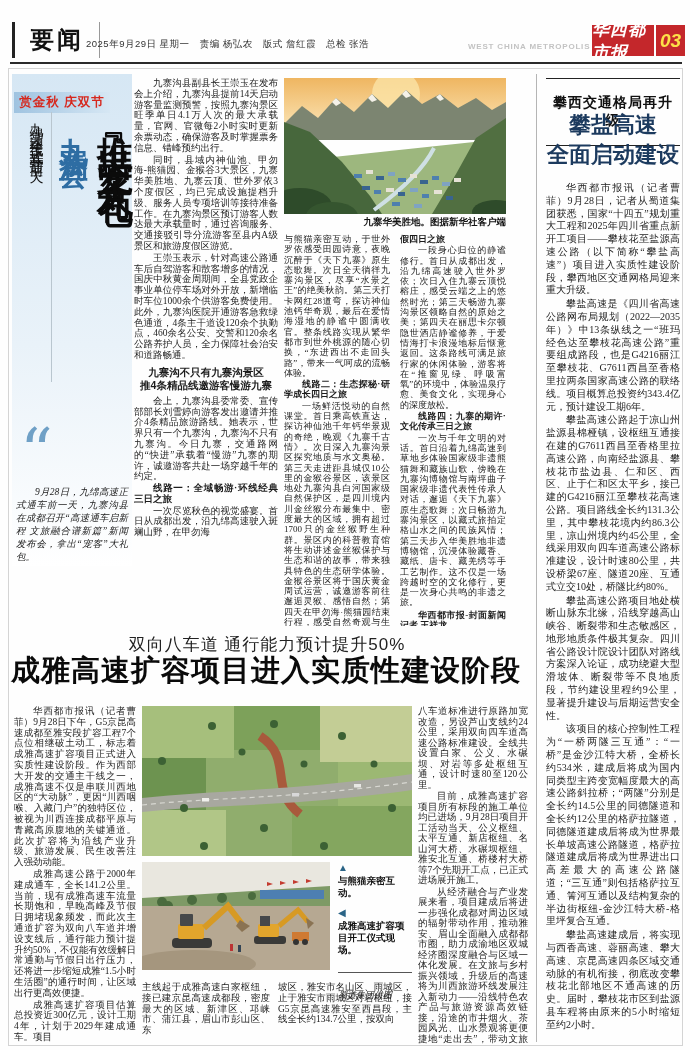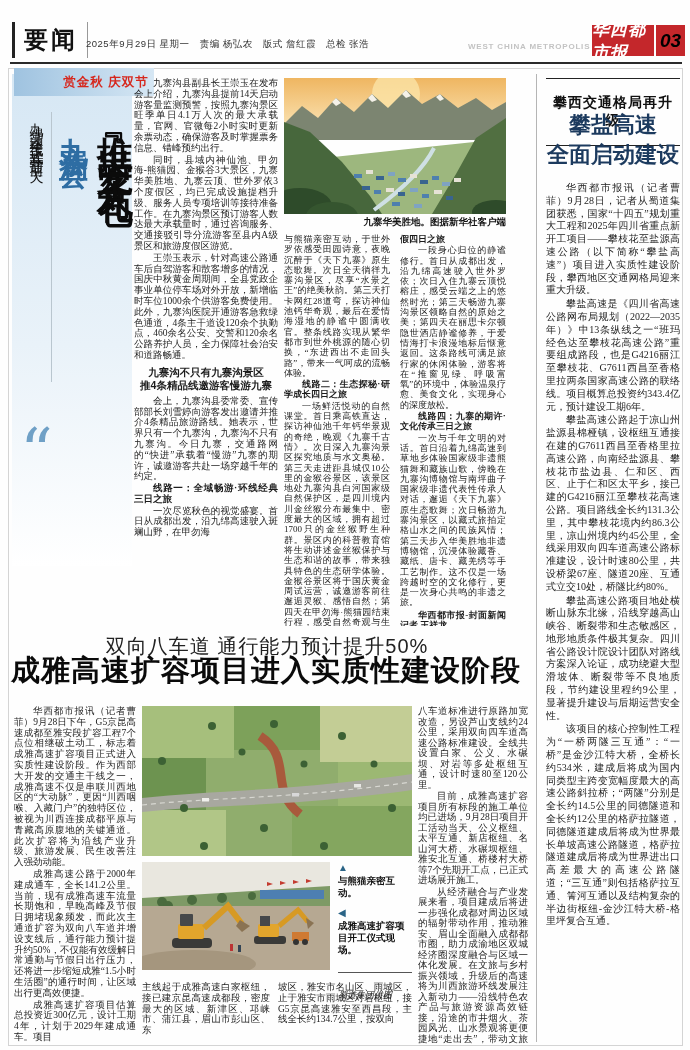--- a/index.html
+++ b/index.html
@@ -1,40 +1,40 @@
 <!DOCTYPE html>
 <html><head>
 <meta charset="utf-8">
 <style>
   html,body{margin:0;padding:0;background:#ffffff;}
   .page{position:relative;width:690px;height:1050px;background:#fefefe;overflow:hidden;
         font-family:"Liberation Serif",serif;color:#1c1c1c;}
   
   .section-box{position:absolute;left:12px;top:22px;font-family:"Liberation Sans",sans-serif;
         font-size:24px;font-weight:bold;letter-spacing:3px;color:#111;
-        border-left:3px solid #222;border-right:1px solid #999;padding:2px 9px;line-height:32px;}
+        border-left:3px solid #222;border-right:1px solid #999;padding:2px 15px;line-height:32px;}
   .dateline{position:absolute;left:86px;top:38px;font-family:"Liberation Sans",sans-serif;
         font-size:9.5px;color:#333;letter-spacing:.5px;}
   .mast-en{position:absolute;left:468px;top:42px;font-family:"Liberation Sans",sans-serif;
         font-size:8px;font-weight:bold;color:#c3c3c3;letter-spacing:.8px;}
   .mast-cn{position:absolute;left:592px;top:25px;width:62px;height:31px;background:#c4272b;
         color:#fff;font-style:italic;font-weight:bold;font-size:17px;display:flex;
         align-items:center;justify-content:center;letter-spacing:1px;}
   .page-num{position:absolute;left:656px;top:25px;width:29px;height:31px;background:#c4272b;
-        color:#000000;font-style:italic;font-weight:bold;font-size:19px;display:flex;
+        color:#fde047;font-style:italic;font-weight:bold;font-size:19px;display:flex;
         align-items:center;justify-content:center;font-family:"Liberation Sans",sans-serif;}
   .header-rule{position:absolute;left:10px;top:62px;width:672px;border-top:2px solid #2a2a2a;}
   .frame{position:absolute;left:8px;top:68px;width:673px;height:976px;border:1px solid #d4d4d4;}
   
   .lead-bg{position:absolute;left:12px;top:74px;width:120px;height:492px;
         background:linear-gradient(180deg,#d6e7f4 0%,#e9f2f9 55%,#ffffff 100%);}
-  .lead-badge{position:absolute;left:14px;top:68px;width:96px;height:28px;
+  .lead-badge{position:absolute;left:14px;top:92px;width:96px;height:21px;
         background:linear-gradient(90deg,#9fc3e0,#d6e7f4);color:#d6281e;font-weight:bold;
         font-size:12.5px;font-family:"Liberation Sans",sans-serif;display:flex;
-        align-items:center;justify-content:center;letter-spacing:1px;padding-left:44px;}
+        align-items:center;justify-content:center;letter-spacing:1px;}
   .v-sub{position:absolute;left:28px;top:112px;writing-mode:vertical-rl;
         font-family:"Liberation Sans",sans-serif;font-size:14px;letter-spacing:4px;color:#111;
         border-right:1px solid #b9c6cf;padding-right:5px;height:270px;}
   .v-blue{position:absolute;left:54px;top:114px;writing-mode:vertical-rl;font-weight:bold;
         font-size:29px;letter-spacing:8px;color:#2e6da3;}
   .v-black{position:absolute;left:90px;top:108px;writing-mode:vertical-rl;font-weight:bold;
         font-size:36px;letter-spacing:7px;color:#0b0b0b;height:470px;}
   .quote-mark{position:absolute;left:20px;top:420px;font-size:64px;color:#6fa0c6;
         font-family:"DejaVu Serif",serif;line-height:1;}
   .lede{position:absolute;left:16px;top:486px;width:112px;font-size:9.5px;font-style:italic;
@@ -62,21 +62,21 @@
   
   .v-divider{position:absolute;left:536px;top:74px;height:968px;border-left:1px solid #b5b5b5;}
   .sb-badge{position:absolute;left:546px;top:78px;width:134px;border-top:1px solid #222;
         border-bottom:1px solid #222;text-align:center;font-family:"Liberation Sans",sans-serif;
         font-weight:bold;font-size:14px;padding:15px 0;letter-spacing:1px;color:#111;}
   .sb-title{position:absolute;left:546px;top:110px;width:134px;text-align:center;
         font-weight:bold;font-size:22px;line-height:30px;color:#1c3a5e;white-space:pre-line;}
   .sb-body{left:546px;top:182px;width:134px;height:860px;font-size:10px;line-height:12.8px;}
   
   .kicker{position:absolute;left:97px;top:633px;width:340px;text-align:center;
-        font-family:"Liberation Sans",sans-serif;font-size:20px;color:#222;letter-spacing:1px;}
+        font-family:"Liberation Sans",sans-serif;font-size:17px;color:#222;letter-spacing:1px;}
   .headline{position:absolute;left:10px;top:651px;width:512px;text-align:center;
         font-weight:bold;font-size:29px;letter-spacing:1px;white-space:nowrap;color:#0a0a0a;}
   .bcol1{left:14px;top:706px;width:122px;height:338px;}
   .photo2{left:142px;top:706px;width:270px;height:150px;}
   .photo3{left:142px;top:862px;width:188px;height:108px;}
   .capblock{position:absolute;left:338px;top:862px;width:74px;font-family:"Liberation Sans",sans-serif;}
   .cap-arrow{color:#2a6486;font-size:10px;display:block;margin-bottom:2px;}
   .cap-text{font-size:9.5px;font-weight:bold;line-height:12px;color:#111;display:block;margin-bottom:8px;}
   .credit{font-family:"Liberation Serif",serif;font-style:italic;font-size:9px;color:#222;
         border-top:1px solid #555;padding-top:16px;margin-top:16px;display:block;}
@@ -98,20 +98,23 @@
   <div class="page-num">03</div>
   <div class="header-rule"></div>
   <div class="frame"></div>
 
   <div class="lead-bg"></div>
   <div class="lead-badge">赏金秋 庆双节</div>
   <div class="v-sub">九绵高速全线正式开通前一天</div>
   <div class="v-blue">九寨沟县</div>
   <div class="v-black">推出『宠客』大礼包</div>
   <div class="quote-mark">“</div>
+  <div class="lede">
+      <p>9月28日，九绵高速正式通车前一天，九寨沟县在成都召开“高速通车启新程 文旅融合谱新篇”新闻发布会，拿出“宠客”大礼包。</p>
+    </div>
 
   <div class="art col1">
     <p class="p">九寨沟县副县长王崇玉在发布会上介绍，九寨沟县提前14天启动游客量监测预警，按照九寨沟景区旺季单日4.1万人次的最大承载量，官网、官微每2小时实时更新余票动态，确保游客及时掌握票务信息、错峰预约出行。</p>
     <p class="p">同时，县域内神仙池、甲勿海-熊猫园、金猴谷3大景区，九寨华美胜地、九寨云顶、世外罗依3个度假区，均已完成设施提档升级、服务人员专项培训等接待准备工作。在九寨沟景区预订游客人数达最大承载量时，通过咨询服务、交通接驳引导分流游客至县内A级景区和旅游度假区游览。</p>
     <p class="p">王崇玉表示，针对高速公路通车后自驾游客和散客增多的情况，国庆中秋黄金周期间，全县党政企事业单位停车场对外开放，新增临时车位1000余个供游客免费使用。此外，九寨沟医院开通游客急救绿色通道，4条主干道设120余个执勤点，460余名公安、交警和120余名公路养护人员，全力保障社会治安和道路畅通。</p>
     <p class="h">九寨沟不只有九寨沟景区
 推4条精品线邀游客慢游九寨</p>
     <p class="p">会上，九寨沟县委常委、宣传部部长刘雪婷向游客发出邀请并推介4条精品旅游路线。她表示，世界只有一个九寨沟，九寨沟不只有九寨沟。今日九寨，交通路网的“快进”承载着“慢游”九寨的期许，诚邀游客共赴一场穿越千年的约定。</p>
     <p class="hp">线路一：全域畅游·环线经典三日之旅</p>
     <p class="p">一次尽览秋色的视觉盛宴。首日从成都出发，沿九绵高速驶入斑斓山野，在甲勿海</p>
@@ -191,20 +194,21 @@
   <div class="v-divider"></div>
   <div class="sb-badge">攀西交通格局再升级</div>
   <div class="sb-title">攀盐高速
 全面启动建设</div>
   <div class="art sb-body">
     <p class="p">华西都市报讯（记者曹菲）9月28日，记者从蜀道集团获悉，国家“十四五”规划重大工程和2025年四川省重点新开工项目——攀枝花至盐源高速公路（以下简称“攀盐高速”）项目进入实质性建设阶段，攀西地区交通网格局迎来重大升级。</p>
     <p class="p">攀盐高速是《四川省高速公路网布局规划（2022—2035年）》中13条纵线之一“班玛经色达至攀枝花高速公路”重要组成路段，也是G4216丽江至攀枝花、G7611西昌至香格里拉两条国家高速公路的联络线。项目概算总投资约343.4亿元，预计建设工期6年。</p>
     <p class="p">攀盐高速公路起于凉山州盐源县棉桠镇，设枢纽互通接在建的G7611西昌至香格里拉高速公路，向南经盐源县、攀枝花市盐边县、仁和区、西区、止于仁和区太平乡，接已建的G4216丽江至攀枝花高速公路。项目路线全长约131.3公里，其中攀枝花境内约86.3公里，凉山州境内约45公里，全线采用双向四车道高速公路标准建设，设计时速80公里，共设桥梁67座、隧道20座、互通式立交10处，桥隧比约80%。</p>
     <p class="p">攀盐高速公路项目地处横断山脉东北缘，沿线穿越高山峡谷、断裂带和生态敏感区，地形地质条件极其复杂。四川省公路设计院设计团队对路线方案深入论证，成功绕避大型滑坡体、断裂带等不良地质段，节约建设里程约9公里，显著提升建设与后期运营安全性。</p>
     <p class="p">该项目的核心控制性工程为“一桥两隧三互通”：“一桥”是金沙江特大桥，全桥长约534米，建成后将成为国内同类型主跨变宽幅度最大的高速公路斜拉桥；“两隧”分别是全长约14.5公里的同德隧道和全长约12公里的格萨拉隧道，同德隧道建成后将成为世界最长单坡高速公路隧道，格萨拉隧道建成后将成为世界进出口高差最大的高速公路隧道；“三互通”则包括格萨拉互通、箐河互通以及结构复杂的半边街枢纽-金沙江特大桥-格里坪复合互通。</p>
+    <p class="p">攀盐高速建成后，将实现与西香高速、蓉丽高速、攀大高速、京昆高速四条区域交通动脉的有机衔接，彻底改变攀枝花北部地区不通高速的历史。届时，攀枝花市区到盐源县车程将由原来的5小时缩短至约2小时。</p>
   </div>
 
   <div class="kicker">双向八车道 通行能力预计提升50%</div>
   <div class="headline">成雅高速扩容项目进入实质性建设阶段</div>
 
   <div class="art bcol1">
     <p class="p">华西都市报讯（记者曹菲）9月28日下午，G5京昆高速成都至雅安段扩容工程7个点位相继破土动工，标志着成雅高速扩容项目正式进入实质性建设阶段。作为西部大开发的交通主干线之一，成雅高速不仅是串联川西地区的“大动脉”，更因“川西咽喉、入藏门户”的独特区位，被视为川西连接成都平原与青藏高原腹地的关键通道。此次扩容将为沿线产业升级、旅游发展、民生改善注入强劲动能。</p>
     <p class="p">成雅高速公路于2000年建成通车，全长141.2公里。当前，现有成雅高速车流量长期饱和，早晚高峰及节假日拥堵现象频发，而此次主通道扩容为双向八车道并增设支线后，通行能力预计提升约50%，不仅能有效缓解日常通勤与节假日出行压力，还将进一步缩短成雅“1.5小时生活圈”的通行时间，让区域出行更高效便捷。</p>
     <p class="p">成雅高速扩容项目估算总投资近300亿元，设计工期4年，计划于2029年建成通车。项目</p>
   </div>

